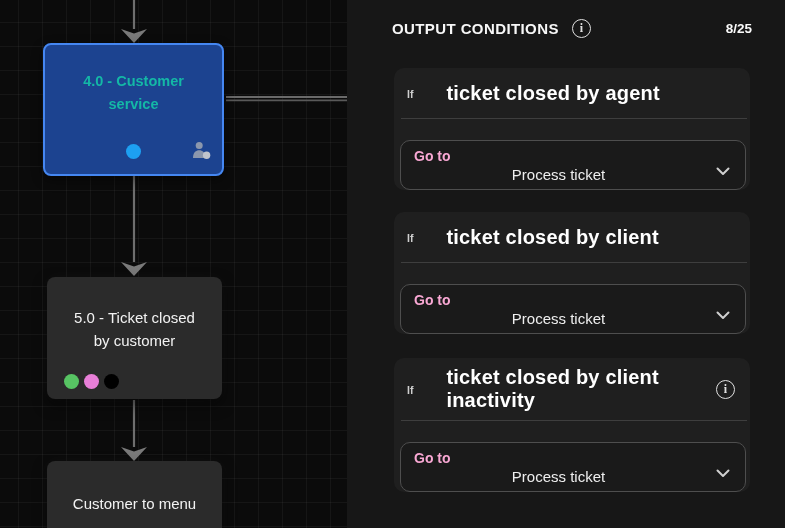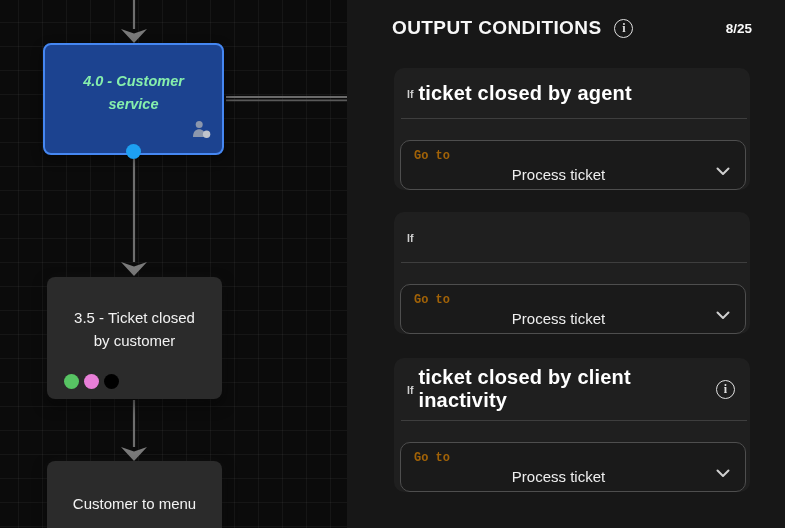--- a/index.html
+++ b/index.html
@@ -19,26 +19,25 @@
     background-size:24px 24px;
     background-position:-6px -2px;
   }
   .edges { position:absolute; left:0; top:0; width:347px; height:528px; pointer-events:none; }
 
   .node {
     position:absolute; border-radius:8px; text-align:center;
     color:#f2f2f2; font-size:15px; line-height:23px;
   }
   .node-selected {
-    left:43px; top:43px; width:181px; height:112px;
+    left:43px; top:43px; width:181px; height:133px;
     background:#1c4390; border:2.5px solid #4587f2;
-    font-weight:700; font-size:14.5px; color:#86efac;
+    font-weight:700; font-size:14.5px; color:#14b8a6;
     padding-top:25px;
     box-shadow:0 4px 12px rgba(0,0,0,0.45);
-    font-style:italic;
   }
   .node-plain {
     background:#2b2b2b;
     box-shadow:0 0 16px rgba(255,255,255,0.03), 0 6px 14px rgba(0,0,0,0.5);
   }
   .node-ticket { left:47px; top:277px; width:175px; height:122px; padding-top:29px; }
   .node-redirect { left:47px; top:461px; width:175px; height:92px; padding-top:31px; }
 
   .agent-icon { position:absolute; right:9px; bottom:7px; }
 
@@ -53,55 +52,55 @@
   
   .panel {
     position:absolute; left:347px; top:0; width:438px; height:528px;
     background:#171717;
   }
   .panel-header {
     display:flex; align-items:center;
     margin:17px 33px 0 45px; height:22px;
   }
   .panel-title {
-    font-size:19px; font-weight:700; letter-spacing:0.4px; color:#f7f7f7;
+    font-size:15px; font-weight:700; letter-spacing:0.4px; color:#f7f7f7;
   }
   .info-icon {
     width:19px; height:19px; border:1.5px solid #e0e0e0; border-radius:50%;
     display:flex; align-items:center; justify-content:center;
     font-family:"Liberation Serif", serif; font-size:12px; font-weight:700;
     color:#e0e0e0; flex:none;
   }
   .panel-header .info-icon { margin-left:13px; }
   .panel-counter { margin-left:auto; font-size:13.5px; font-weight:700; color:#fafafa; }
 
   .card {
     margin:0 35px 0 47px; border-radius:10px; background:#1f1f1f;
   }
   .card-1 { margin-top:29px; }
   .card-2 { margin-top:22px; }
   .card-3 { margin-top:24px; }
   .card-head {
-    display:flex; align-items:center; height:50px; padding:0 15px 0 13px;
+    display:flex; align-items:center; height:50px; padding:0 15px 0 13px;gap:28px;
   }
   .card-3 .card-head { height:62px; }
   .cond-prefix {
     font-size:10.5px; font-weight:600; color:#cfcfcf; margin-right:5px;
     position:relative; top:1px;
   }
   .cond-label { font-size:20px; font-weight:700; color:#ffffff; letter-spacing:0.2px; }
   .card-head .info-icon { margin-left:auto; }
   .card-divider { border:none; border-top:1px solid #3e3e3e; margin:0 3px 0 7px; }
 
   .goto {
     position:relative; margin:21px 4px 6px 6px; height:50px;
     background:#1a1a1a; border:1px solid #4e4e4e; border-radius:10px;
     padding:7px 42px 0 13px; cursor:pointer;
   }
-  .goto-label { font-size:12px; font-weight:700; color:#a16207; line-height:16px;font-family:Liberation Mono, monospace; }
+  .goto-label { font-size:14px; font-weight:700; color:#f9a8d4; line-height:16px; }
   .goto-value { font-size:15px; color:#eeeeee; line-height:20px; margin-top:1px;text-align:center; }
   .chevron { position:absolute; right:15px; top:21px; }
 </style>
 </head>
 <body>
 
 <div id="app">
 
   <div class="canvas">
 
@@ -128,21 +127,21 @@
           <circle cx="8.2" cy="4.6" r="3.5" fill="#8b97ad"></circle>
           <path d="M2,17 C2,11.5 5,9.3 8.2,9.3 C11.4,9.3 14.4,11.5 14.4,17 Z" fill="#8b97ad"></path>
           <circle cx="15.6" cy="14.2" r="3.7" fill="#c0c4cc"></circle>
         </svg>
       </span>
     </div>
 
     <div class="handle"></div>
 
     <div class="node node-plain node-ticket">
-      <div>3.5 - Ticket closed</div>
+      <div>5.0 - Ticket closed</div>
       <div>by customer</div>
       <div class="tag-dots">
         <span class="tag-dot" style="background: rgb(87, 196, 99);"></span>
         <span class="tag-dot" style="background: rgb(232, 127, 216);"></span>
         <span class="tag-dot" style="background: rgb(0, 0, 0);"></span>
       </div>
     </div>
 
     <div class="node node-plain node-redirect">
       <div>Customer to menu</div>
@@ -170,20 +169,21 @@
           <svg width="14" height="9" viewBox="0 0 14 9">
               <polyline points="1.5,1.5 7,7 12.5,1.5" fill="none" stroke="#cfcfcf" stroke-width="2" stroke-linecap="round" stroke-linejoin="round"></polyline>
             </svg>
         </span>
       </div>
     </div>
 
     <div class="card card-2">
       <div class="card-head">
         <span class="cond-prefix">If</span>
+        <span class="cond-label">ticket closed by client</span>
       </div>
       <hr class="card-divider">
       <div class="goto">
         <div class="goto-label">Go to</div>
         <div class="goto-value">Process ticket</div>
         <span class="chevron">
           <svg width="14" height="9" viewBox="0 0 14 9">
               <polyline points="1.5,1.5 7,7 12.5,1.5" fill="none" stroke="#cfcfcf" stroke-width="2" stroke-linecap="round" stroke-linejoin="round"></polyline>
             </svg>
         </span>

